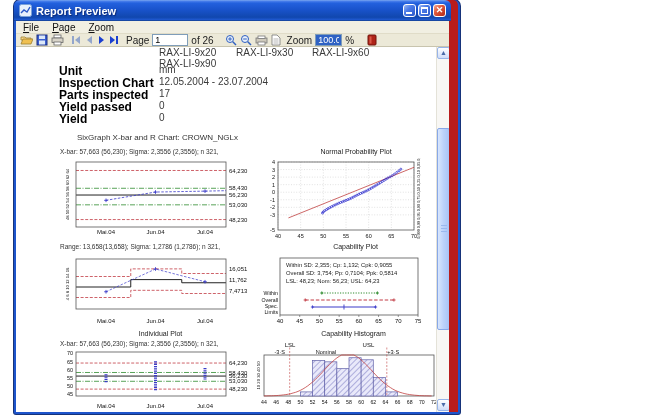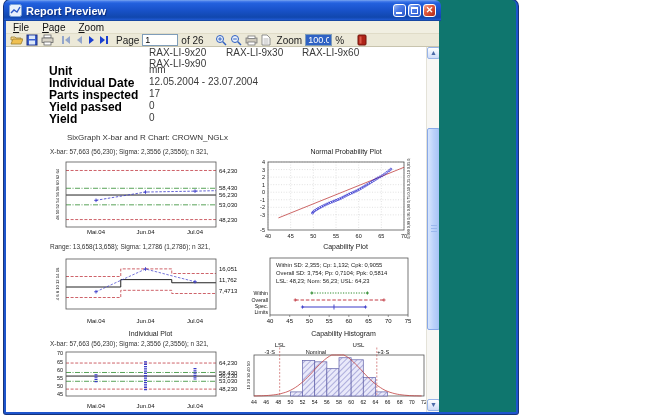--- a/index.html
+++ b/index.html
@@ -1,18 +1,18 @@
 <!DOCTYPE html>
 <html><head>
 <meta charset="utf-8">
 <style>
   *{box-sizing:border-box;margin:0;padding:0}
   html,body{width:650px;height:418px;background:#fff;font-family:"Liberation Sans",sans-serif;overflow:hidden}
   .canvas{position:relative;width:650px;height:418px;background:#fff}
-  .window{position:absolute;left:4px;top:0;width:514px;height:414px;border:2px solid #1e55cc;border-top:none;border-radius:6px 6px 2px 2px;background:#0f766e;box-shadow:0 0 0 1px #16337a}
+  .window{position:absolute;left:14px;top:0;width:446px;height:414px;border:2px solid #1e55cc;border-top:none;border-radius:6px 6px 2px 2px;background:#b91c1c;box-shadow:0 0 0 1px #16337a}
   .titlebar{position:absolute;left:-2px;top:0;width:437px;height:21px;border-radius:6px 6px 0 0;
     background:linear-gradient(180deg,#7aa7f0 0%,#3b74e8 8%,#2260dd 16%,#1953cc 45%,#1147ae 82%,#1e58cf 94%,#123c86 100%);
     display:flex;align-items:center;padding:0 5px}
   .app-icon{width:13px;height:13px;margin-right:4px;flex:0 0 auto}
   .title{color:#fff;font-weight:bold;font-size:11px;flex:1;text-shadow:1px 1px 1px #0a2a7a;white-space:nowrap}
   .wbtns{display:flex;gap:2px}
   .wbtn{width:13px;height:13px;border:1px solid #fff;border-radius:3px;position:relative;
     background:linear-gradient(135deg,#9db9f0 0%,#4a7ae8 40%,#2a58c8 100%)}
   .wbtn.close{background:linear-gradient(135deg,#f5a898 0%,#e25a3c 40%,#b02818 100%);color:#fff;font-size:9px;font-weight:bold;line-height:11px;text-align:center}
   .glyph-min{position:absolute;left:2px;bottom:2px;width:6px;height:2px;background:#fff}
@@ -159,21 +159,21 @@
     <div class="preview">
       <div class="report">
 
         <span class="rtext" style="left:145px;top:47px">RAX-LI-9x20</span>
         <span class="rtext" style="left:222px;top:47px">RAX-LI-9x30</span>
         <span class="rtext" style="left:298px;top:47px">RAX-LI-9x60</span>
         <span class="rtext" style="left:145px;top:58px">RAX-LI-9x90</span>
 
         <span class="rlabel" style="left:45px;top:64px">Unit</span>
         <span class="rtext" style="left:145px;top:64px">mm</span>
-        <span class="rlabel" style="left:45px;top:76px">Individual Date</span>
+        <span class="rlabel" style="left:45px;top:76px">Inspection Chart</span>
         <span class="rtext" style="left:145px;top:76px">12.05.2004 - 23.07.2004</span>
         <span class="rlabel" style="left:45px;top:88px">Parts inspected</span>
         <span class="rtext" style="left:145px;top:88px">17</span>
         <span class="rlabel" style="left:45px;top:100px">Yield passed</span>
         <span class="rtext" style="left:145px;top:100px">0</span>
         <span class="rlabel" style="left:45px;top:112px">Yield</span>
         <span class="rtext" style="left:145px;top:112px">0</span>
 
         <div class="rtitle">SixGraph X-bar and R Chart: CROWN_NGLx</div>
 

